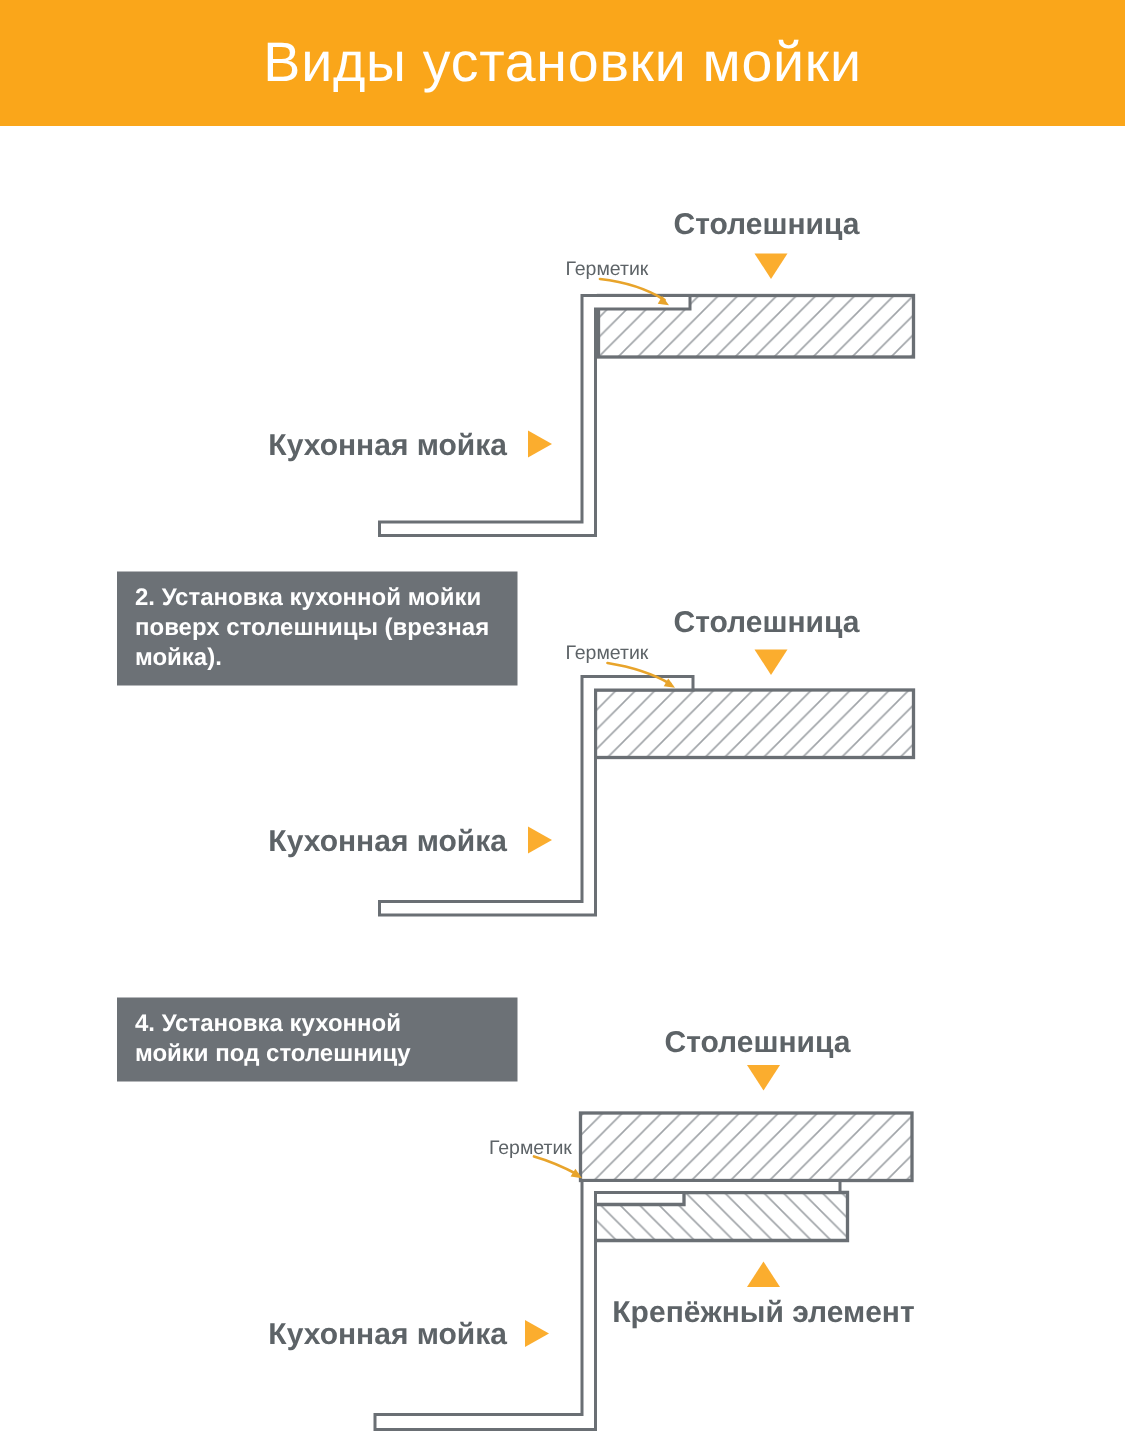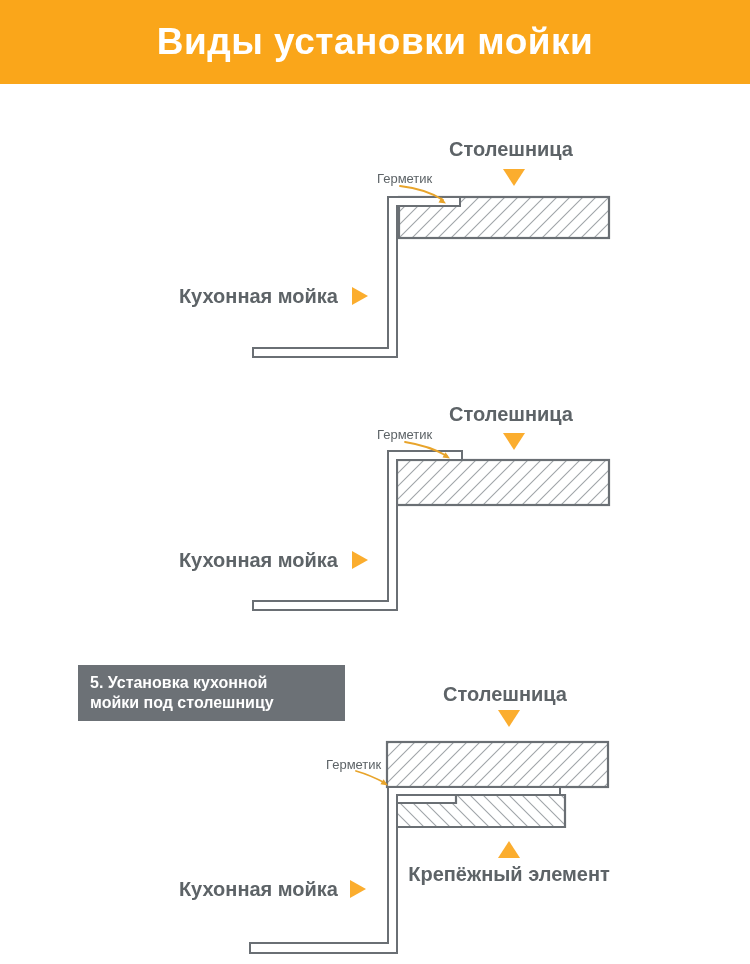--- a/index.html
+++ b/index.html
@@ -14,21 +14,21 @@
   }
   html,body{margin:0;padding:0;}
   body{font-family:"Liberation Sans",sans-serif;background:#fff;}
   .page{position:relative;width:750px;height:964px;background:#ffffff;overflow:hidden;}
   .banner{
     position:absolute;left:0;top:0;width:750px;height:84px;
     background:var(--c-banner);
     display:flex;align-items:center;justify-content:center;
   }
   .banner h1{
-    margin:0;color:#ffffff;font-size:37px;font-weight:700;letter-spacing:.5px;
+    margin:0;color:#ffffff;font-size:37px;font-weight:400;letter-spacing:.5px;
   }
   .caption{
     position:absolute;left:78px;width:267px;box-sizing:border-box;
     background:var(--c-caption_bg);color:var(--c-caption_text);
     font-size:16px;font-weight:700;line-height:20px;
     padding:8px 12px;white-space:pre-line;
   }
   .caption.c1{top:116px;}
   .caption.c2{top:381px;}
   .caption.c3{top:665px;}
@@ -45,21 +45,24 @@
 </style>
 </head>
 <body>
 
 <div class="page">
 
   <div class="banner">
     <h1>Виды установки мойки</h1>
   </div>
 
-  <div class="caption c3">5. Установка кухонной
+  <div class="caption c2">2. Установка кухонной мойки
+поверх столешницы (врезная
+мойка).</div>
+  <div class="caption c3">4. Установка кухонной
 мойки под столешницу</div>
 
   <svg class="diagram" width="750" height="964" viewBox="0 0 750 964">
     <defs>
       <pattern id="hatchF" width="13" height="13" patternUnits="userSpaceOnUse">
         <path d="M-3,3 L3,-3 M0,13 L13,0 M10,16 L16,10" style="stroke:var(--c-hatch);stroke-width:1.1;fill:none"></path>
       </pattern>
       <pattern id="hatchB" width="13" height="13" patternUnits="userSpaceOnUse">
         <path d="M-3,10 L3,16 M0,0 L13,13 M10,-3 L16,3" style="stroke:var(--c-hatch);stroke-width:1.1;fill:none"></path>
       </pattern>

